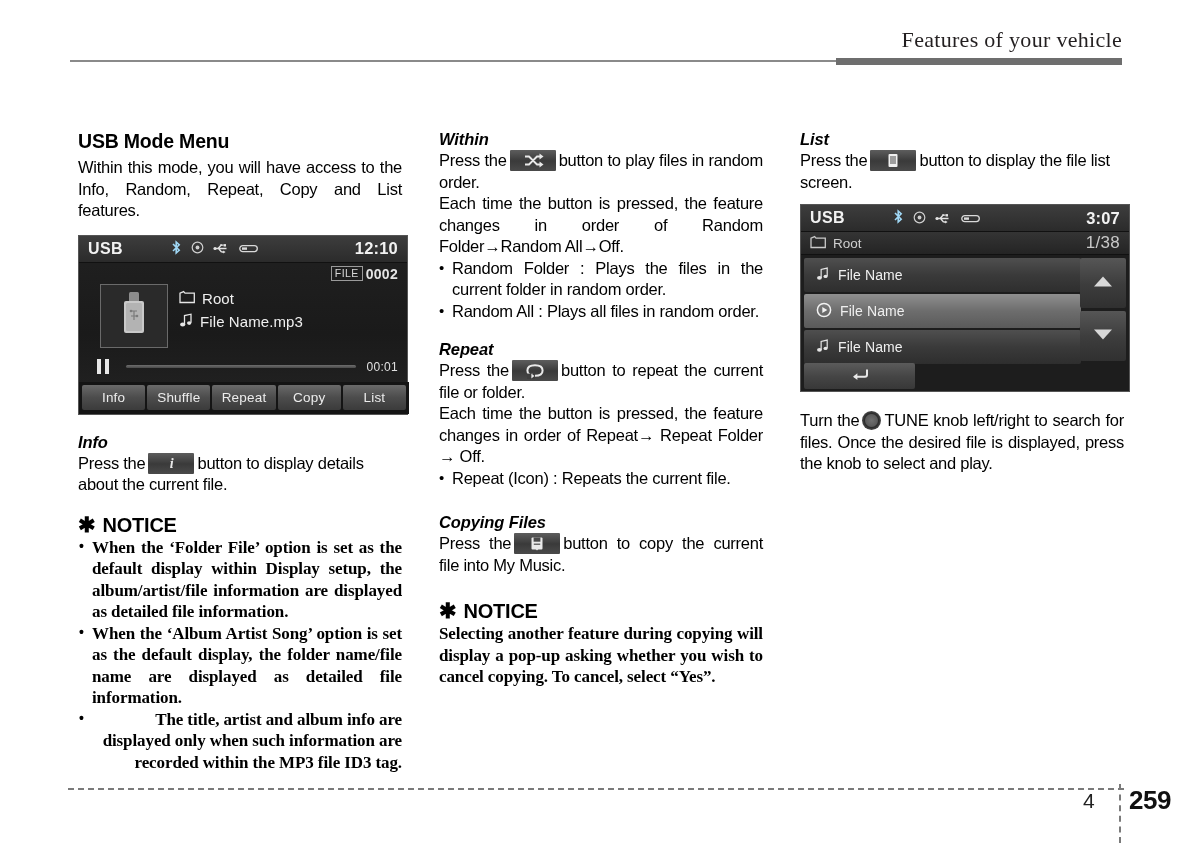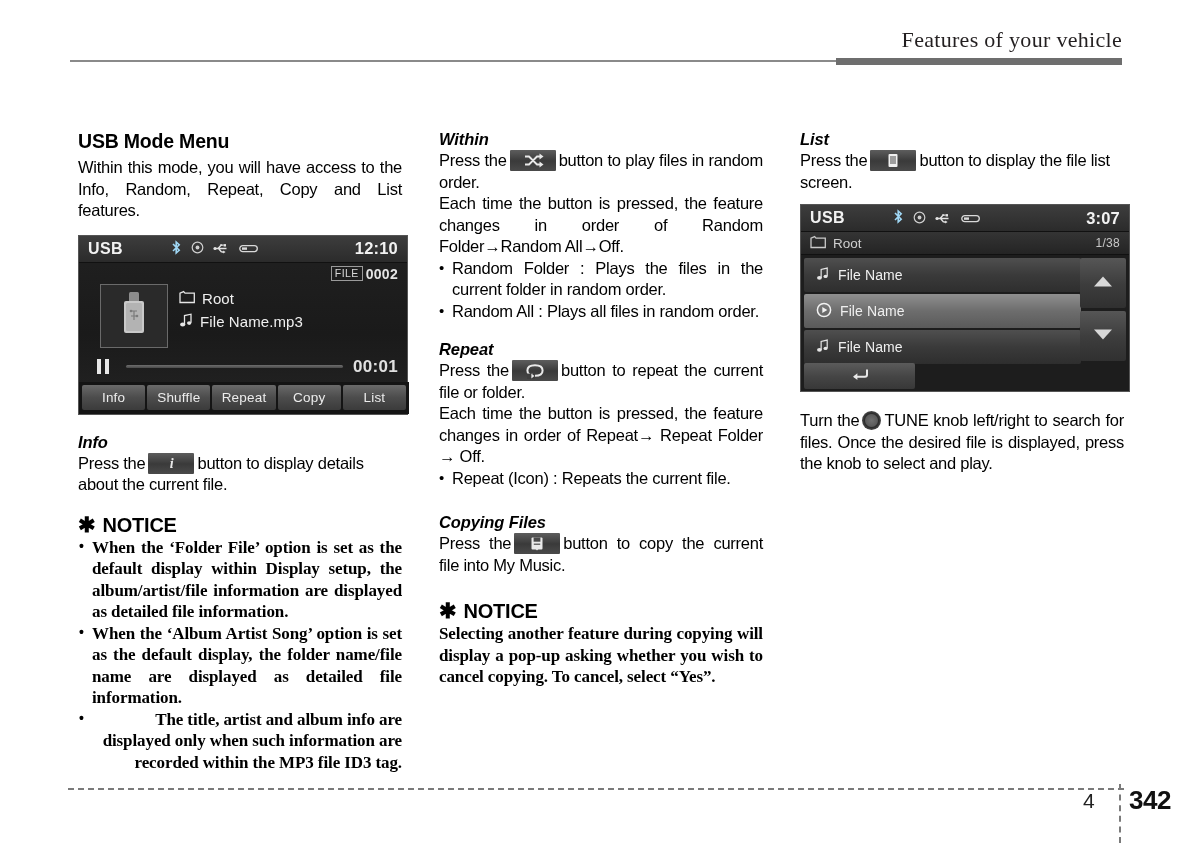--- a/index.html
+++ b/index.html
@@ -288,22 +288,22 @@
   }
   .progress-track {
     flex: 1;
     height: 3px;
     margin: 0 10px 0 17px;
     background: linear-gradient(180deg,#6e6e6e,#4a4a4a);
     border-radius: 2px;
   }
   .elapsed {
     color: #e0e0e0;
-    font-size: 17px;
-    font-weight: bold;
+    font-size: 12px;
+    font-weight: normal;
     margin-right: 11px;
     letter-spacing: 0.3px;
   }
 
   .softkeys {
     position: absolute;
     left: 0; bottom: 0;
     width: 330px;
     height: 32px;
     display: flex;
@@ -343,21 +343,21 @@
     font-size: 13.5px;
     display: flex;
     align-items: center;
     gap: 6px;
     margin-left: 9px;
   }
   .list-count {
     position: absolute;
     right: 9px;
     color: #c8c8c8;
-    font-size: 12px;
+    font-size: 17px;
     letter-spacing: 0.3px;
   }
   .list-body {
     position: relative;
     height: 137px;
     padding: 3px 6px 0 3px;
   }
   .list-rows {
     width: 277px;
     display: flex;
@@ -728,13 +728,13 @@
 
     <div class="sp18"></div>
 
     <p class="body-text"><span>Turn the</span><span class="knob-icon"></span><span>TUNE knob left/right to search for files. Once the desired file is displayed, press the knob to select and play.</span></p>
   </div>
 </div>
 
 <div class="footer-dash"></div>
 <div class="footer-vline"></div>
 <div class="footer-chapter">4</div>
-<div class="footer-page">342</div>
+<div class="footer-page">259</div>
 
 </body></html>

